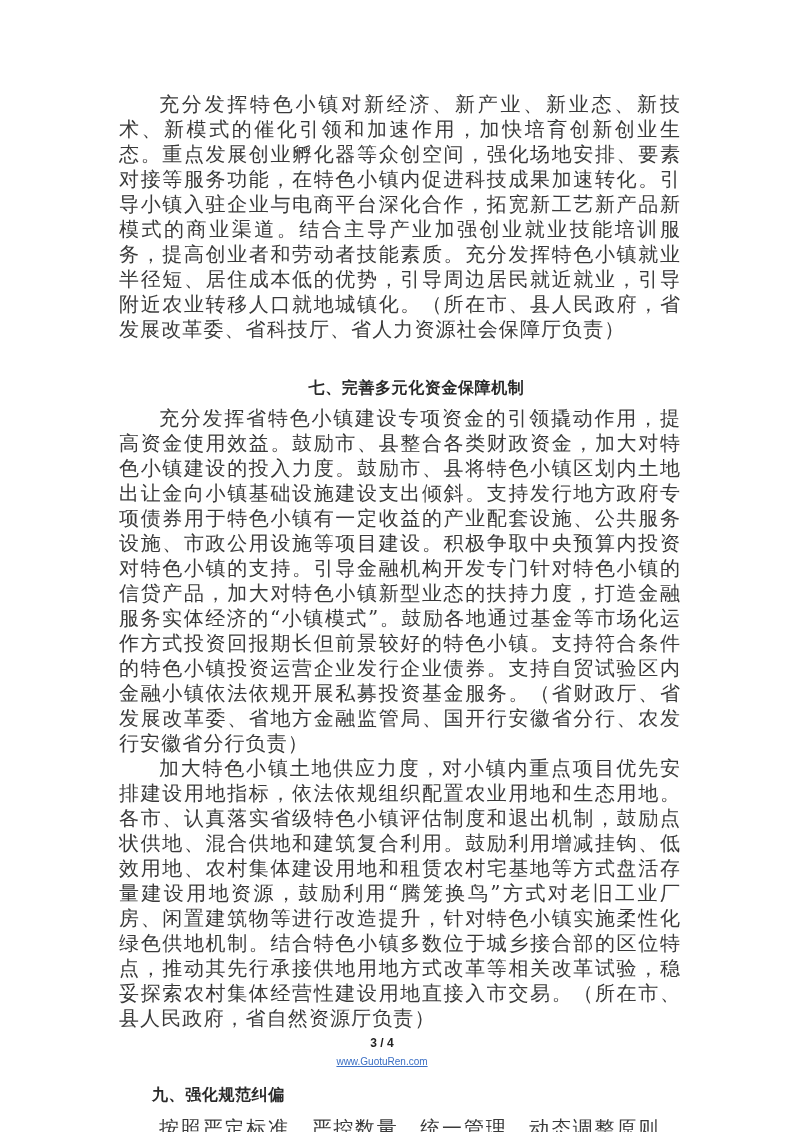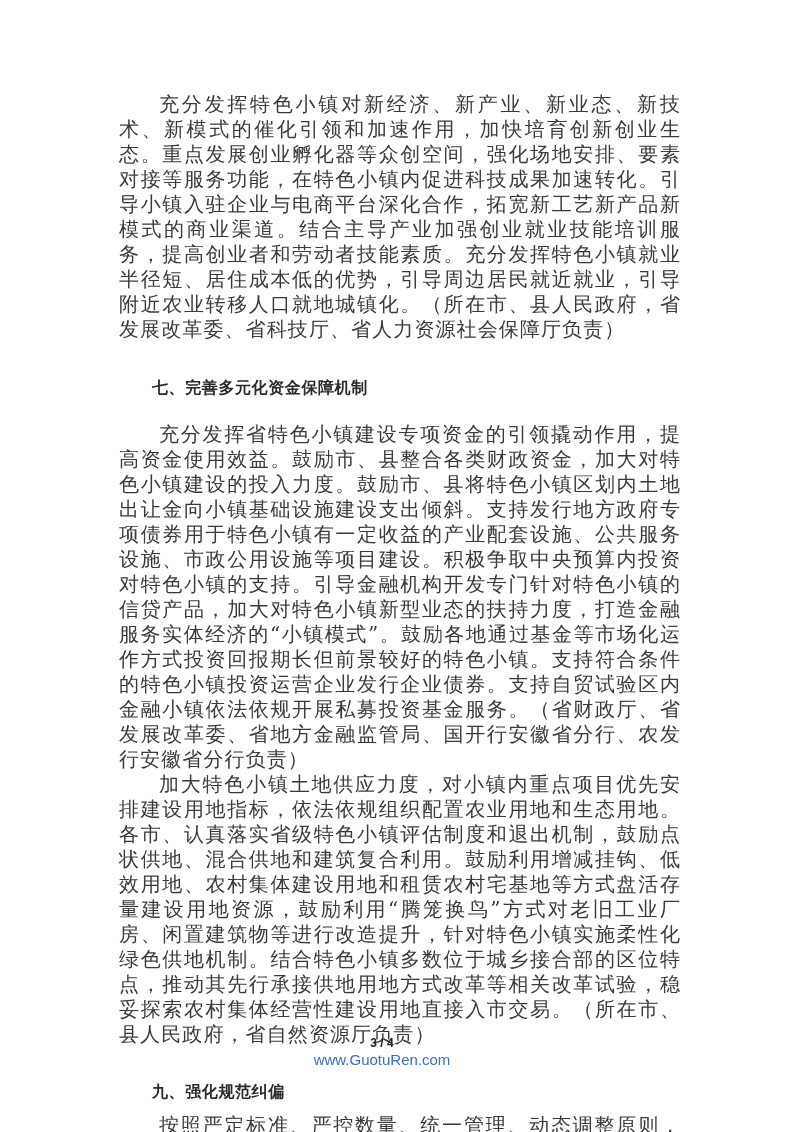--- a/index.html
+++ b/index.html
@@ -35,42 +35,43 @@
     .heading {
       margin: 0;
       padding-left: 33px;
       font-family: "DejaVu Sans", "Liberation Sans", sans-serif;
       font-weight: bold;
       font-size: 16px;
       line-height: 24px;
       color: #2a2a2a;
       letter-spacing: 0.6px;
     }
-    .sec-7-head { margin-top: 34px; margin-bottom: 22px; }
+    .sec-7-head { margin-top: 34px; margin-bottom: 6px; text-align: center; }
     .sec-8-head { margin-top: 33px; margin-bottom: 9px; }
-    .sec-9-head { margin-top: 33px; margin-bottom: 9px; }
+    .sec-9-head { margin-top: 52px; margin-bottom: 9px; }
 
     .footer {
       position: absolute;
       left: 0;
       width: 764px;
       top: 1036px;
       text-align: center;
       font-family: "Liberation Sans", "DejaVu Sans", sans-serif;
     }
     .page-num {
       font-size: 12px;
       font-weight: bold;
       color: #222222;
       line-height: 15px;
     }
     .site-link {
       display: inline-block;
-      font-size: 15px;
+      font-size: 10px;
       color: #3b6fc4;
+      text-decoration: underline;
       line-height: 16px;
     }
   </style>
 </head>
 <body>
 
 <div class="page">
   <p class="para">充分发挥特色小镇对新经济、新产业、新业态、新技术、新模式的催化引领和加速作用，加快培育创新创业生态。重点发展创业孵化器等众创空间，强化场地安排、要素对接等服务功能，在特色小镇内促进科技成果加速转化。引导小镇入驻企业与电商平台深化合作，拓宽新工艺新产品新模式的商业渠道。结合主导产业加强创业就业技能培训服务，提高创业者和劳动者技能素质。充分发挥特色小镇就业半径短、居住成本低的优势，引导周边居民就近就业，引导附近农业转移人口就地城镇化。（所在市、县人民政府，省发展改革委、省科技厅、省人力资源社会保障厅负责）</p>
 
   <h2 class="heading sec-7-head">七、完善多元化资金保障机制</h2>

